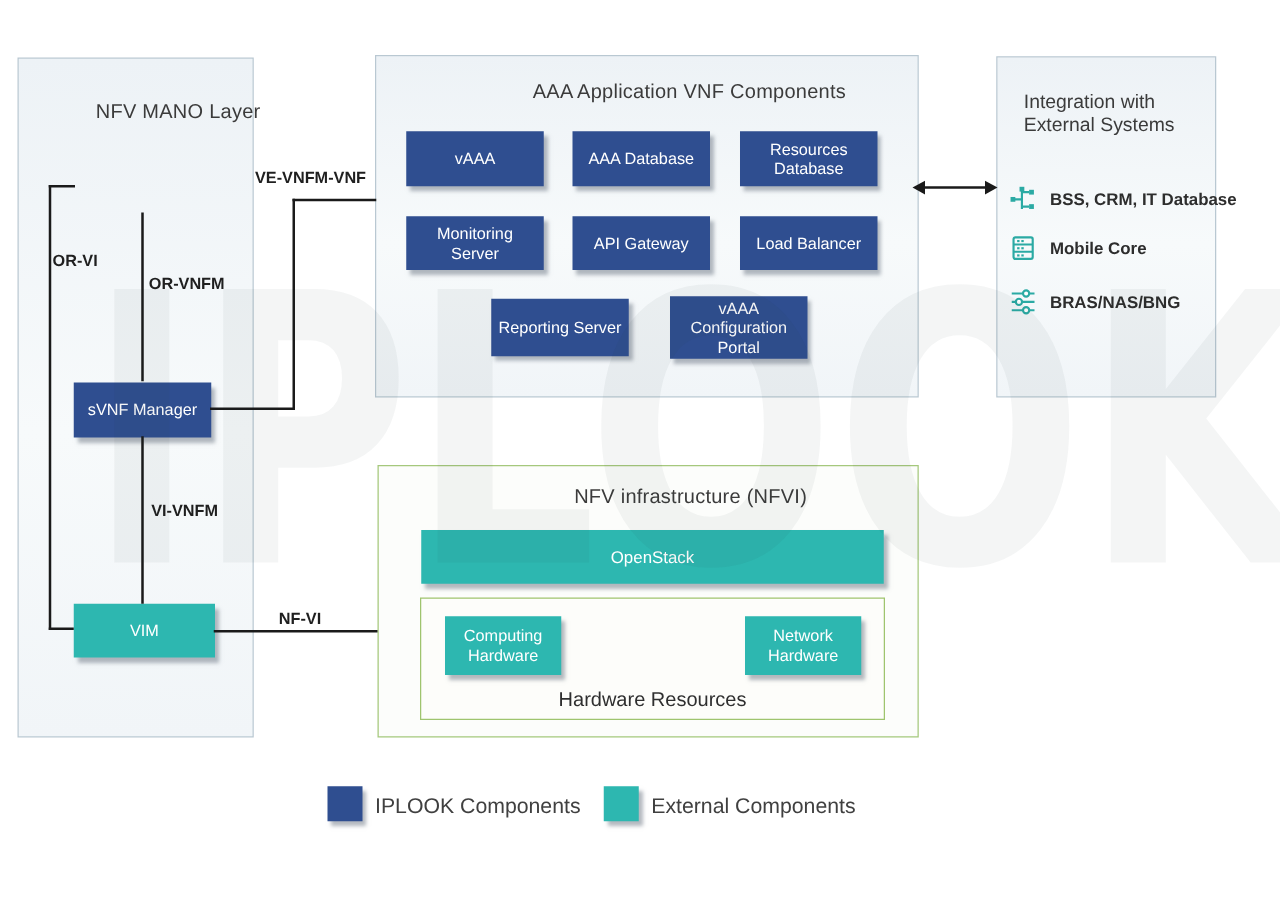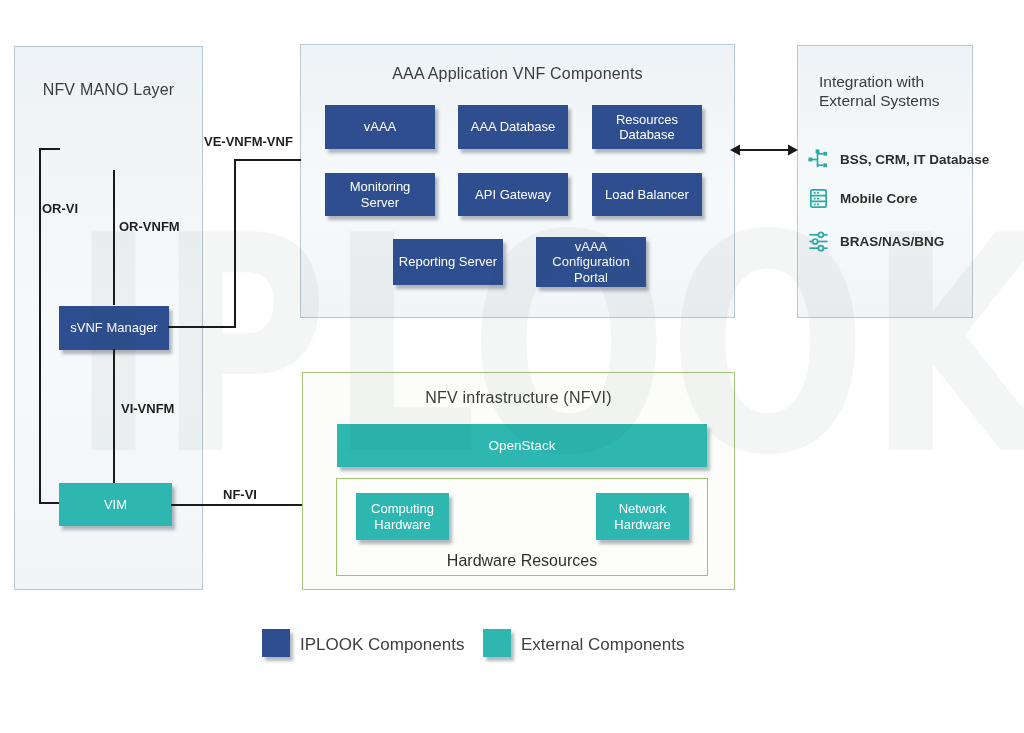--- a/index.html
+++ b/index.html
@@ -1,20 +1,20 @@
 <!DOCTYPE html>
 <html><head>
 <meta charset="utf-8">
 <style>
   html,body{margin:0;padding:0;background:#ffffff;}
   .stage{
     position:relative;width:1024px;height:733px;overflow:hidden;background:#ffffff;
     font-family:"Liberation Sans","DejaVu Sans",sans-serif;color:#3b3b3b;
   }
-  .panel{position:absolute;box-sizing:border-box;z-index:1;}
+  .panel{position:absolute;box-sizing:border-box;z-index:1;padding-left:34px;}
   .panel-blue{border:1px solid #b9c8d2;background:linear-gradient(180deg,#edf2f6 0%,#f7fafb 55%,#f1f5f8 100%);}
   .panel-green{border:1px solid #a5c87c;background:#fcfdfb;}
   .panel-title{position:absolute;width:100%;text-align:center;font-size:16px;color:#3b3b3b;letter-spacing:.2px;}
   .node{
     position:absolute;display:flex;align-items:center;justify-content:center;text-align:center;
     color:#ffffff;font-size:13px;font-weight:500;line-height:1.18;z-index:3;
     box-shadow:3px 4px 3px rgba(105,115,130,.5);padding:2px 4px;box-sizing:border-box;
   }
   .blue{background:#2f4e90;}
   .teal{background:#2db7b0;}

